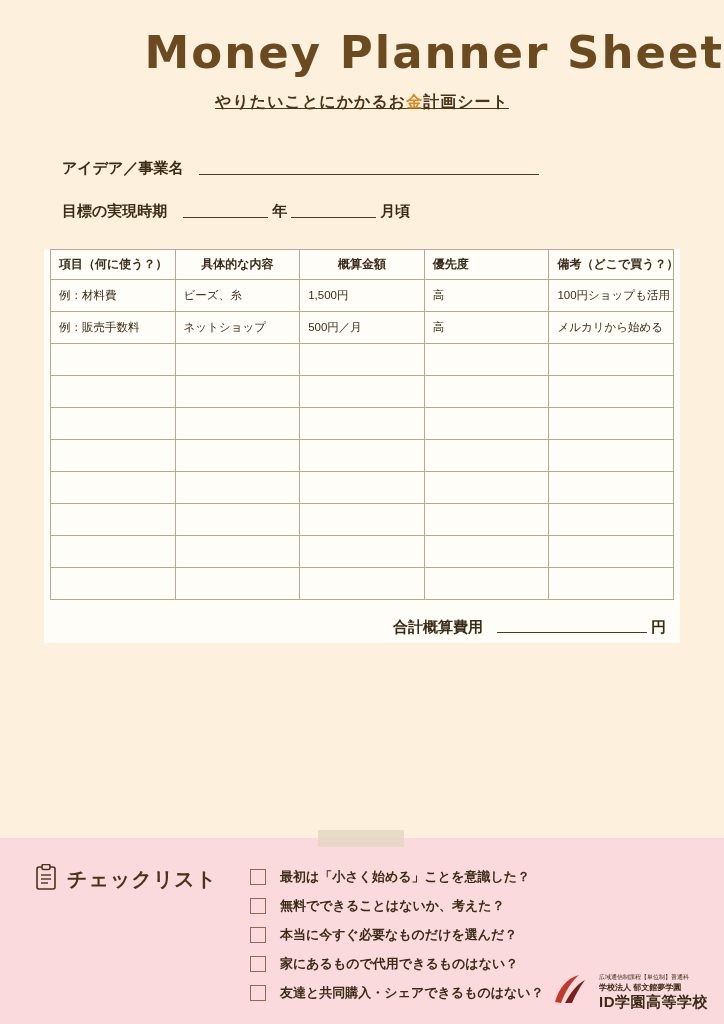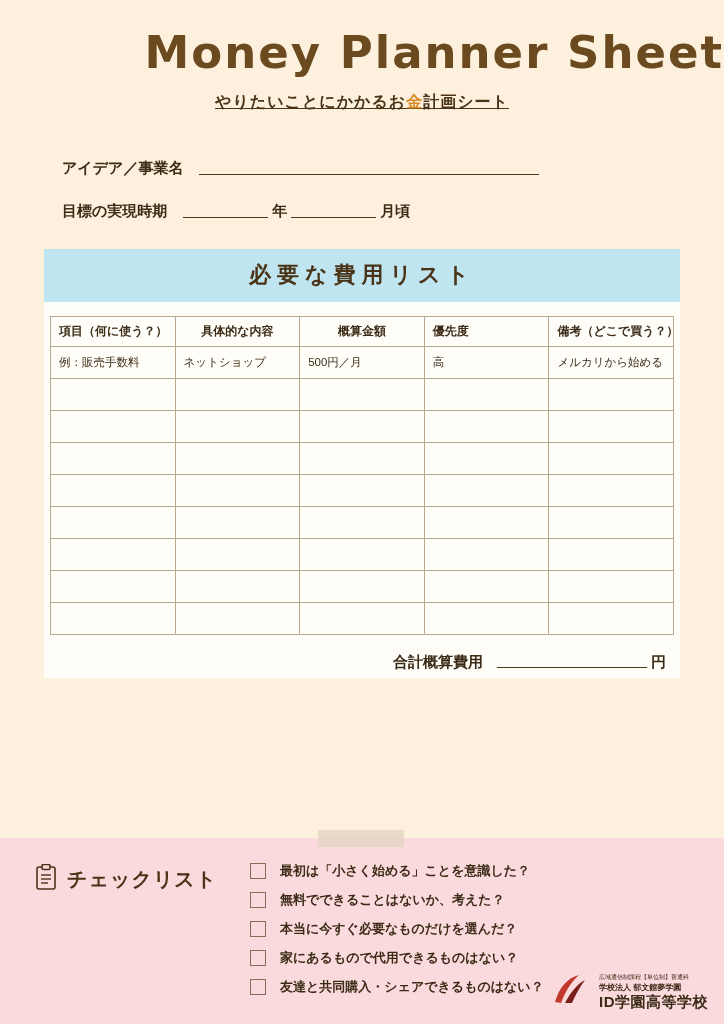--- a/index.html
+++ b/index.html
@@ -172,21 +172,21 @@
     font-size: 20px;
     letter-spacing: 1px;
   }
   .clipboard-icon {
     margin-right: 10px;
     display: inline-block;
   }
   .checks {
     position: absolute;
     left: 250px;
-    top: 24px;
+    top: 30px;
   }
   .check-row {
     display: flex;
     align-items: center;
     margin-bottom: 11px;
   }
   .checkbox {
     width: 14px;
     height: 14px;
     border: 1px solid #8c6a55;
@@ -249,33 +249,39 @@
     <div class="field-row">
       <span class="field-label">目標の実現時期</span>
       <span class="rule rule-short"></span>
       <span class="unit">年</span>
       <span class="rule rule-short2"></span>
       <span class="unit">月頃</span>
     </div>
   </div>
 
   <div class="table-wrap">
-    <div class="list-banner">必要な費用リスト</div>
 
     <table>
       <thead>
         <tr>
           <th class="c-item">項目（何に使う？）</th>
           <th class="c-detail">具体的な内容</th>
           <th class="c-amount">概算金額</th>
           <th class="c-prio">優先度</th>
           <th class="c-note">備考（どこで買う？）</th>
         </tr>
       </thead>
       <tbody>
+        <tr>
+          <td class="c-item">例：材料費</td>
+          <td class="c-detail">ビーズ、糸</td>
+          <td class="c-amount">1,500円</td>
+          <td class="c-prio">高</td>
+          <td class="c-note">100円ショップも活用</td>
+        </tr>
         <tr>
           <td class="c-item">例：販売手数料</td>
           <td class="c-detail">ネットショップ</td>
           <td class="c-amount">500円／月</td>
           <td class="c-prio">高</td>
           <td class="c-note">メルカリから始める</td>
         </tr>
         <tr>
           <td class="c-item"></td>
           <td class="c-detail"></td>

